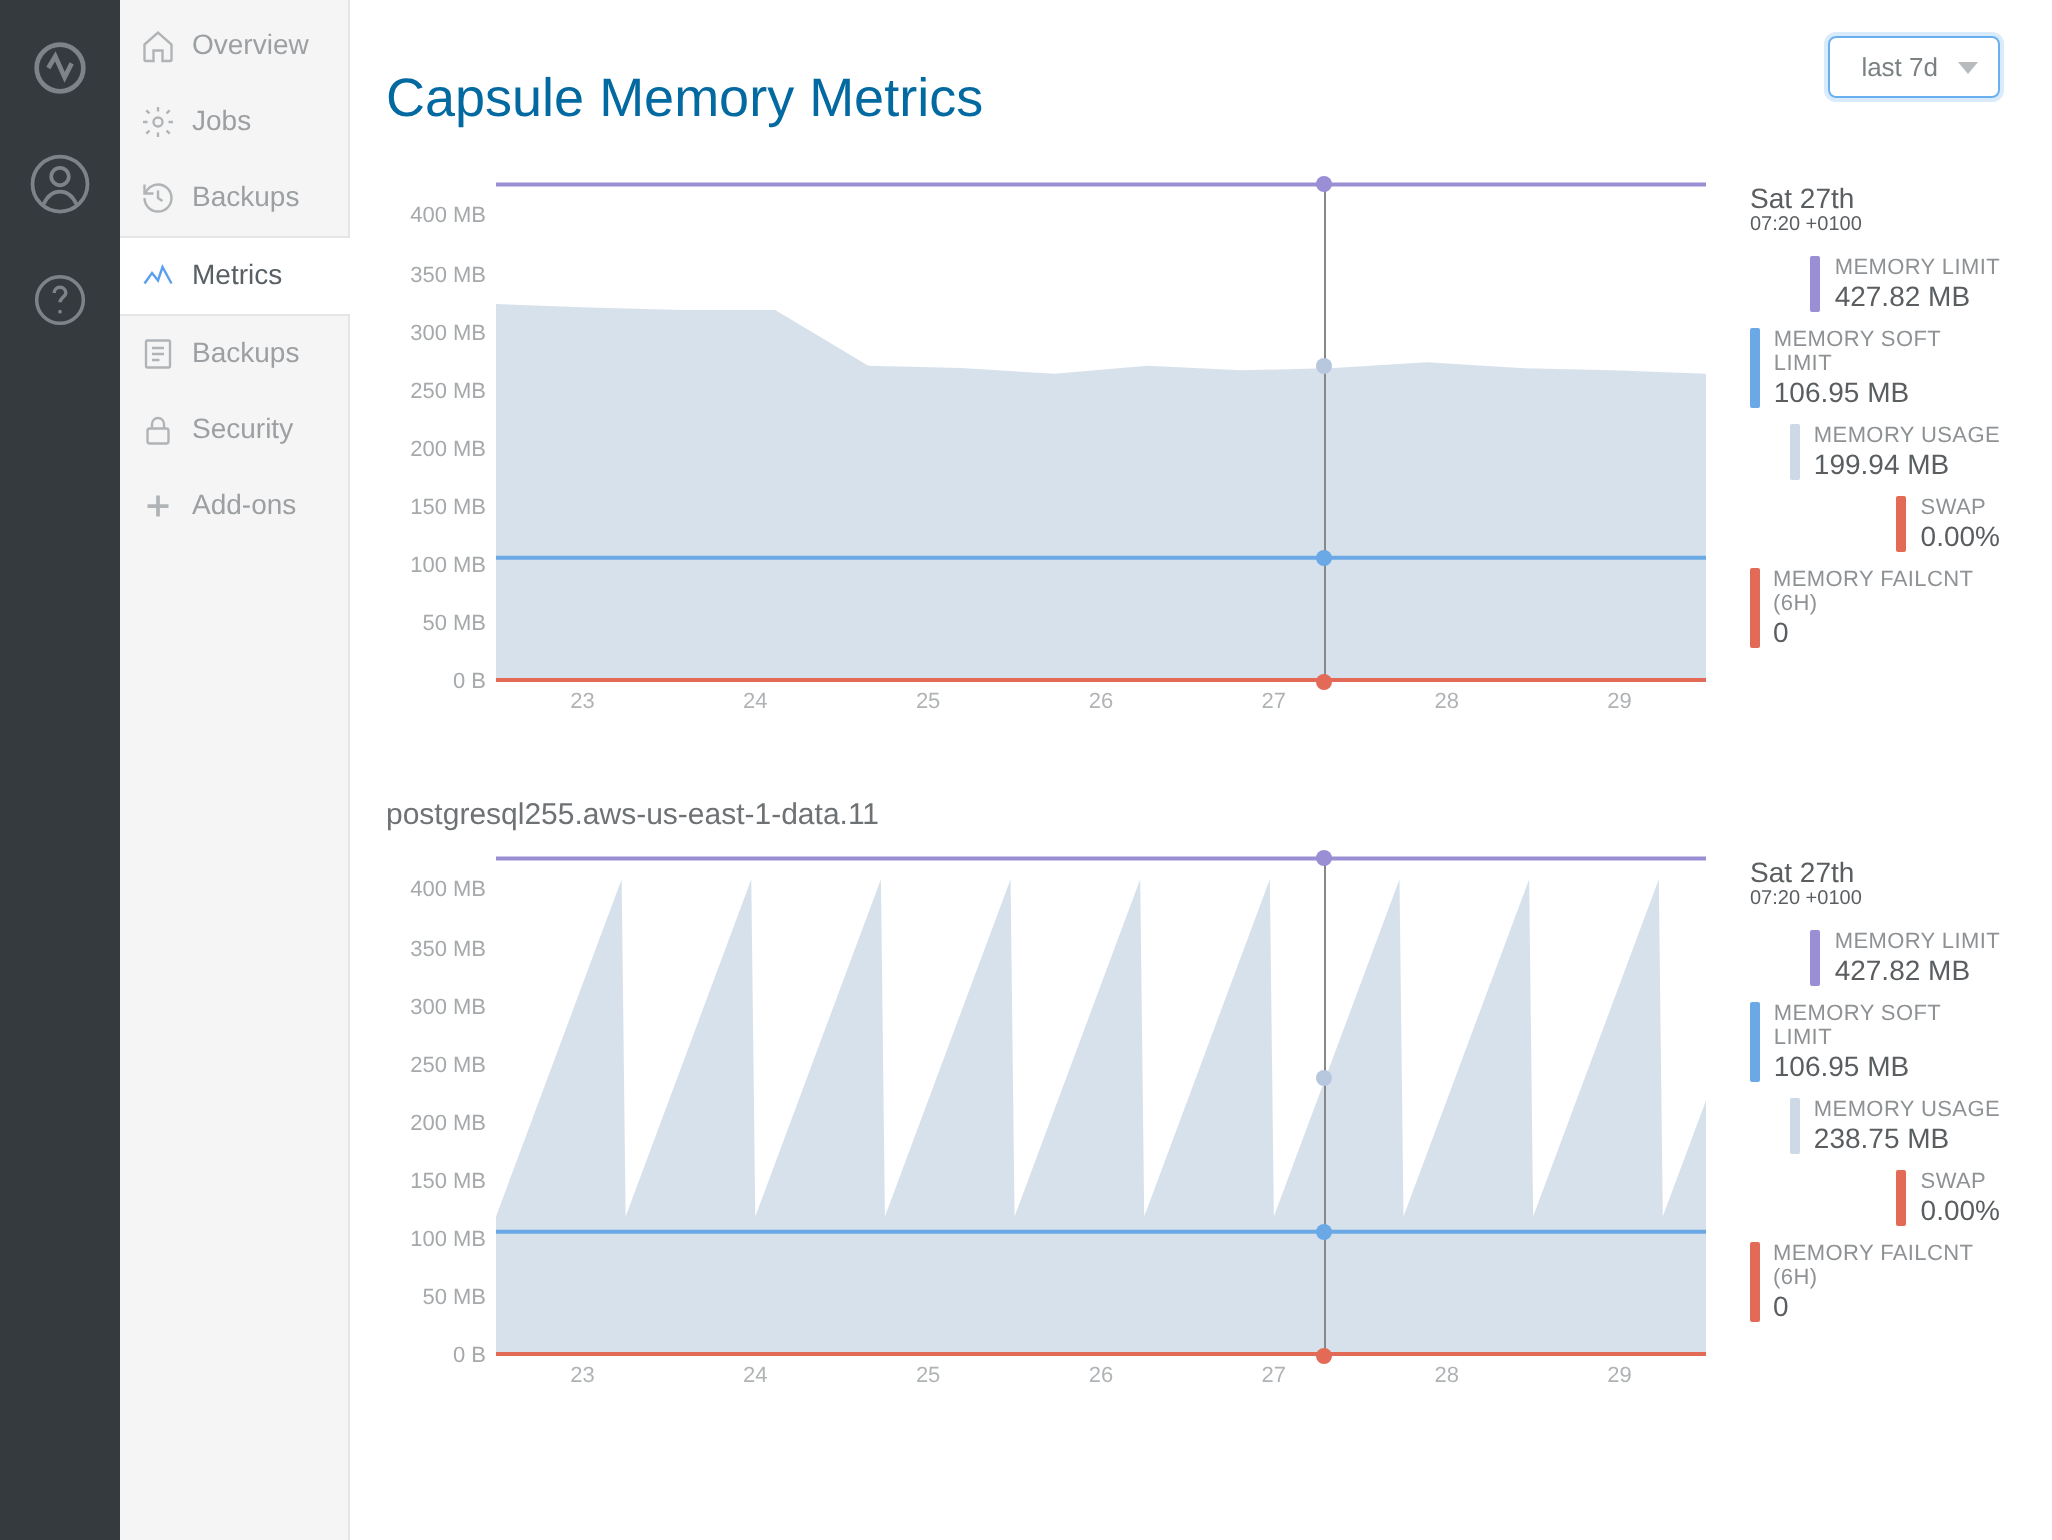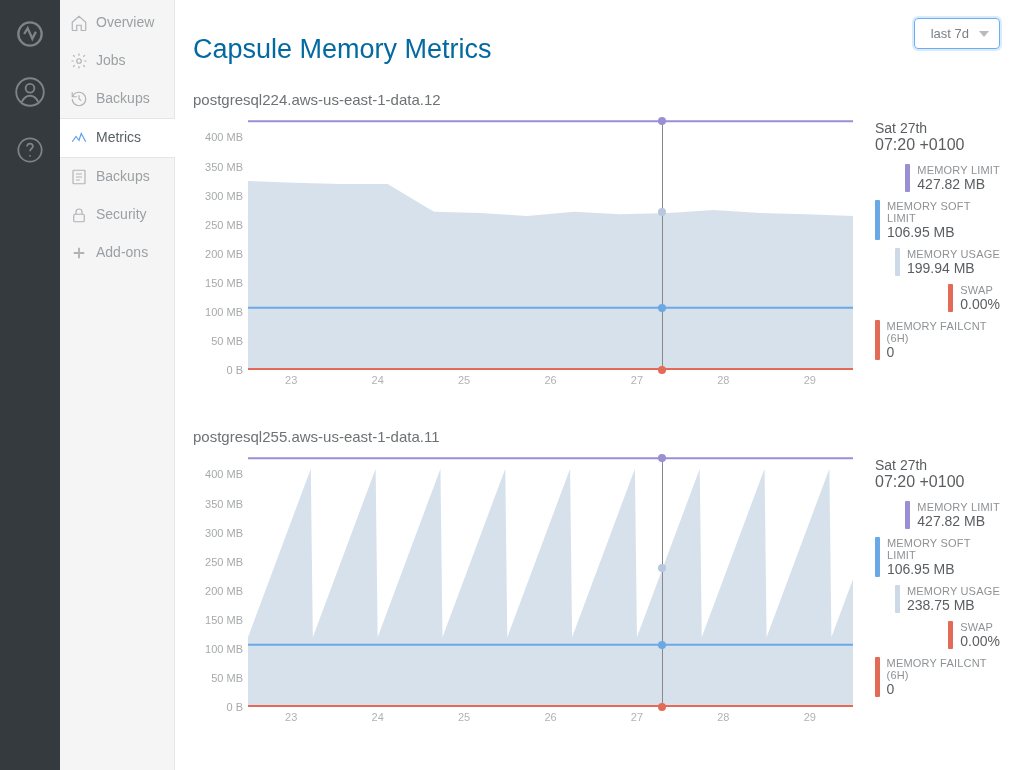--- a/index.html
+++ b/index.html
@@ -25,21 +25,21 @@
   .range-select::after { content:""; position:absolute; right:10px; top:50%; width:0;height:0;border-left:5px solid transparent;border-right:5px solid transparent;border-top:6px solid #b7bbbe; transform:translateY(-50%);}
   
   .chart-block { margin-bottom:44px;}
   .chart-title { font-size:15px; color:#6e7275; margin-bottom:12px;}
   .chart-row { display:flex; gap:22px; align-items:flex-start;}
   .chart-wrap { position:relative; width:660px;}
   .chart-wrap svg { display:block;}
   
   .legend { flex:1; font-size:12px; color:#6e7275;}
   .legend .ts-day { font-size:14px; color:#5a5e61;}
-  .legend .ts-time { font-size:16px; color:#5a5e61; margin-bottom:10px;}
+  .legend .ts-time { font-size:10px; color:#5a5e61; margin-bottom:10px;}
   .legend .row { display:flex; gap:7px; margin-bottom:8px;justify-content:flex-end;}
   .legend .swatch { width:5px; align-self:stretch; border-radius:1px;}
   .legend .lab { font-size:11px; color:#8e9295; text-transform:uppercase; letter-spacing:0.2px;}
   .legend .val { font-size:14px; color:#5a5e61;}
   
   .ytick { position:absolute; right:calc(100% - 50px); font-size:11px; color:#a6a9ab; transform:translateY(-50%); white-space:nowrap;}
   .xtick { position:absolute; bottom:-2px; font-size:11px; color:#b0b3b5; transform:translateX(-50%);}
   .plot { position:absolute; left:55px; top:0; right:0; bottom:14px; border-bottom:1px solid #d7dadd;}
   .cursor-line { position:absolute; top:0; bottom:0; width:1px; background:#888;}
   .dot { position:absolute; width:8px; height:8px; border-radius:50%; transform:translate(-50%,-50%);}
@@ -138,21 +138,20 @@
 
 <main class="main">
   <div class="page-header">
     <h1 class="page-title">Capsule Memory Metrics</h1>
     <div class="range-select">
       <span>last 7d</span>
     </div>
   </div>
   <div id="charts">
       <div class="chart-block">
-        <div class="chart-title">postgresql224.aws-us-east-1-data.12</div>
         <div class="chart-row">
           <div class="chart-wrap" style="height:264px">
             <div class="ytick" style="top:250px">0 B</div>
             <div class="ytick" style="top:220.93023255813955px">50 MB</div>
             <div class="ytick" style="top:191.86046511627907px">100 MB</div>
             <div class="ytick" style="top:162.7906976744186px">150 MB</div>
             <div class="ytick" style="top:133.72093023255815px">200 MB</div>
             <div class="ytick" style="top:104.65116279069767px">250 MB</div>
             <div class="ytick" style="top:75.58139534883719px">300 MB</div>
             <div class="ytick" style="top:46.51162790697674px">350 MB</div>

